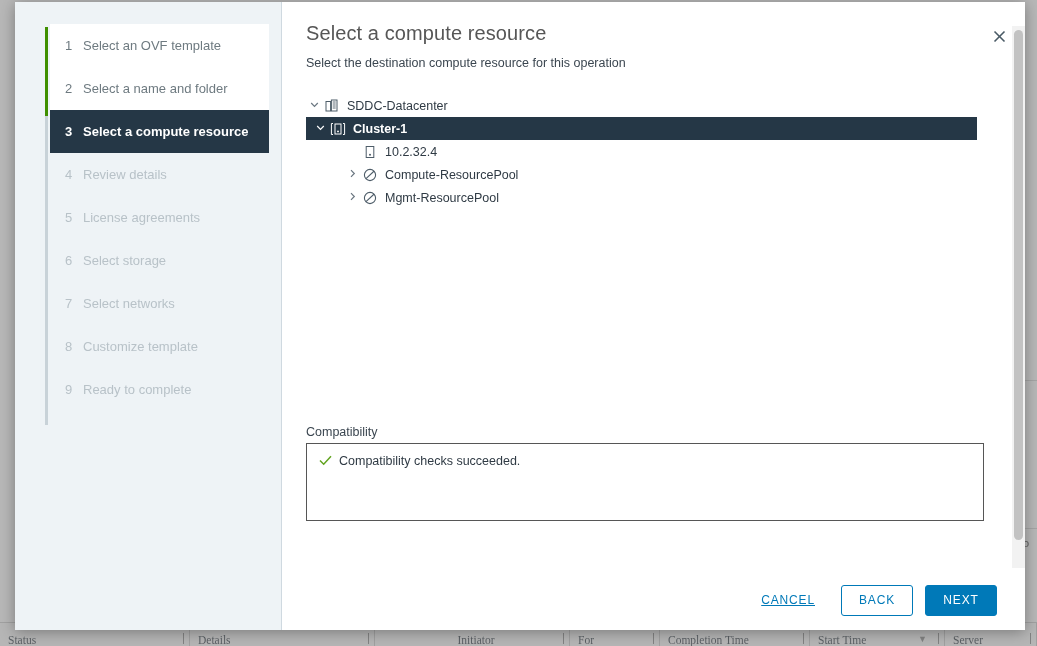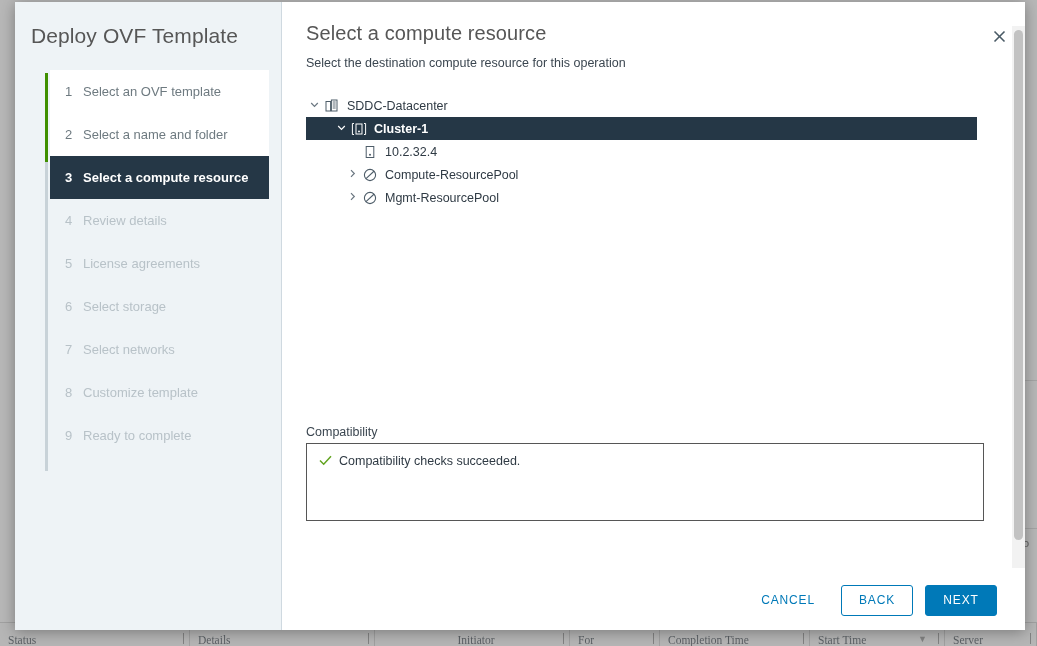--- a/index.html
+++ b/index.html
@@ -174,21 +174,21 @@
     display:flex; align-items:center; justify-content:flex-end;
     padding-right:28px; gap:12px;
   }
   .btn {
     height:31px; min-width:72px;
     display:inline-flex; align-items:center; justify-content:center;
     font-size:12px; letter-spacing:0.85px;
     border-radius:3px; cursor:pointer; padding:0 14px;
   }
   .btn-link {
-    background:transparent; border:none; color:#0079b8;
+    background:transparent; border:none; color:#0079b8;text-decoration:underline;
   }
   .btn-secondary {
     background:#ffffff; border:1px solid #0079b8; color:#0079b8;
   }
   .btn-primary {
     background:#0079b8; border:1px solid #0079b8; color:#ffffff;
   }
 
   
   #modal-scrollbar {
@@ -245,21 +245,20 @@
         </div>
       </div>
   </div>
 </div>
 
 <div id="bg-dim"></div>
 
 <div id="modal">
 
   <div id="sidebar">
-    <div id="modal-title">Deploy OVF Template</div>
 
     <div id="steps-wrap">
       <div id="progress-track"></div>
       <div id="progress-fill"></div>
 
     <div class="step done">
           <span class="num">1</span>
           <span>Select an OVF template</span>
         </div>
         <div class="step done">
@@ -321,21 +320,21 @@
                 <rect x="1" y="2.5" width="4.6" height="9.5" fill="none" stroke="#4d5c68" stroke-width="1"></rect>
                 <rect x="6.4" y="1" width="5.6" height="11" fill="none" stroke="#4d5c68" stroke-width="1"></rect>
                 <line x1="7.7" y1="3" x2="10.7" y2="3" stroke="#4d5c68" stroke-width="0.9"></line>
                 <line x1="7.7" y1="5" x2="10.7" y2="5" stroke="#4d5c68" stroke-width="0.9"></line>
                 <line x1="7.7" y1="7" x2="10.7" y2="7" stroke="#4d5c68" stroke-width="0.9"></line>
                 <line x1="7.7" y1="9" x2="10.7" y2="9" stroke="#4d5c68" stroke-width="0.9"></line>
               </svg>
             </span>
             <span class="tree-label">SDDC-Datacenter</span>
           </div>
-          <div class="tree-row selected" style="padding-left: 27px;">
+          <div class="tree-row selected" style="padding-left: 6px;">
             <span class="twisty"><svg width="9" height="9" viewBox="0 0 9 9">
                 <polyline points="1.2,3 4.5,6.3 7.8,3" fill="none" stroke="#ffffff" stroke-width="1.2"></polyline>
               </svg></span>
             <span class="tree-icon">
               <svg width="16" height="14" viewBox="0 0 16 14">
                 <path d="M3 1.5 L1.4 1.5 L1.4 12.5 L3 12.5" fill="none" stroke="#ffffff" stroke-width="1"></path>
                 <path d="M13 1.5 L14.6 1.5 L14.6 12.5 L13 12.5" fill="none" stroke="#ffffff" stroke-width="1"></path>
                 <rect x="5" y="2" width="6" height="10" fill="none" stroke="#ffffff" stroke-width="1"></rect>
                 <circle cx="8" cy="9.4" r="0.95" fill="#ffffff"></circle>
               </svg>

